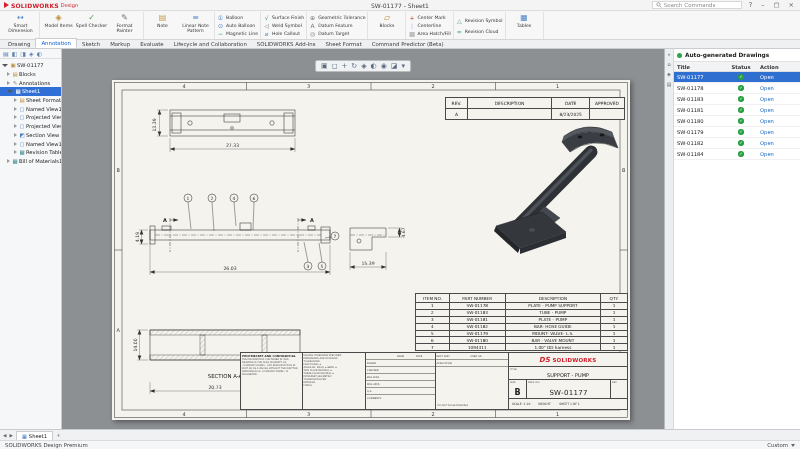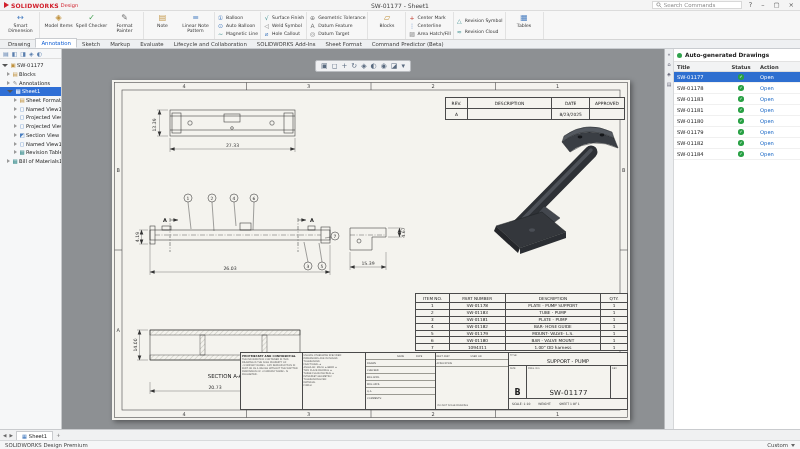--- a/index.html
+++ b/index.html
@@ -621,20 +621,24 @@
           <div class="gridrow">
               <span style="width:34px">NEXT ASSY</span>
               <span>USED ON</span>
             </div>
           <div class="gridrow">
               <span>APPLICATION</span>
             </div>
           <div class="finep" style="position:absolute;bottom:2px;left:1px">DO NOT SCALE DRAWING</div>
         </div>
         <div class="tb-right-col" style="width:118px">
+          <div class="tb-logo">
+            <span class="ds">DS</span>
+            <span class="sw">SOLIDWORKS</span>
+          </div>
           <div class="tb-title">
             <span class="mini">TITLE:</span>
             <span class="val">SUPPORT - PUMP</span>
           </div>
           <div class="tb-dwg">
             <div class="cell" style="width:18px">
               <span class="mini">SIZE</span>
               <span class="size-val">B</span>
             </div>
             <div class="cell" style="flex:1">

